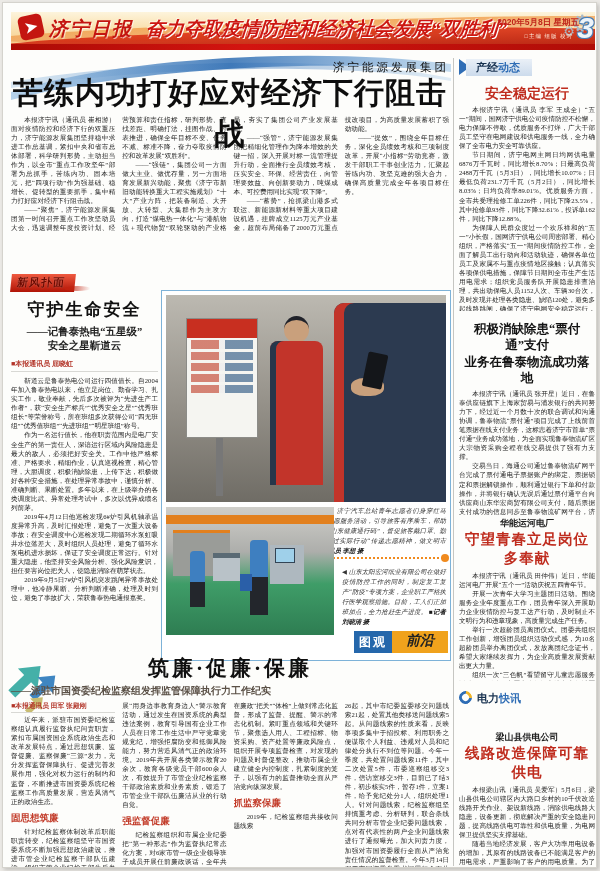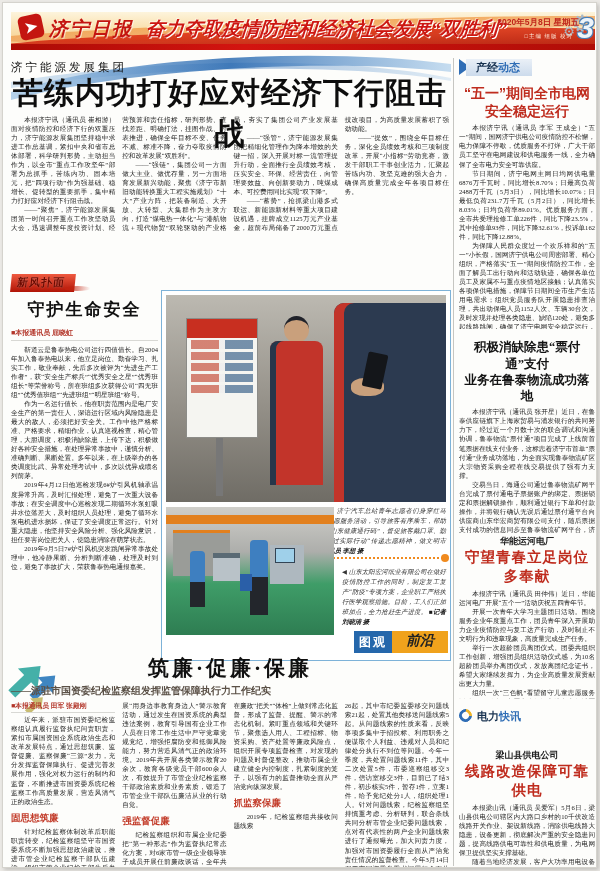--- a/index.html
+++ b/index.html
@@ -28,21 +28,21 @@
     font-family:"Liberation Sans","DejaVu Sans",sans-serif; letter-spacing:1px; }
   .gears { position:absolute; right:2px; top:0px; width:36px; height:32px; color:#a9b9c6; z-index:2; }
   .gears span:nth-child(1){ position:absolute; right:0; top:-2px; font-size:24px; }
   .gears span:nth-child(2){ position:absolute; right:18px; top:12px; font-size:13px; }
   .page-num { position:absolute; right:1px; top:-1px; font-size:30px; font-weight:900; font-style:italic; color:#eef4f9; z-index:4;
     text-shadow:0 0 1px #4a7fb5,1px 1px 0 #4a7fb5,-1px -1px 0 #4a7fb5,1px -1px 0 #4a7fb5,-1px 1px 0 #4a7fb5;
     font-family:"Liberation Sans","DejaVu Sans",sans-serif; }
 
   
   .swoosh { position:absolute; left:8px; top:45px; }
-  .kicker { position:absolute; left:8px; top:57px; width:438px; text-align:left; font-size:11.5px; color:#111; letter-spacing:3px; z-index:2; }
+  .kicker { position:absolute; left:8px; top:57px; width:438px; text-align:right; font-size:11.5px; color:#111; letter-spacing:3px; z-index:2; }
   .headline { position:absolute; left:8px; top:70px; width:438px; text-align:center; font-size:30px; font-weight:900;
     color:#0d0d0d; letter-spacing:1px; font-family:"Liberation Sans","DejaVu Sans",sans-serif; z-index:2; }
   .main-body { position:absolute; left:8px; top:112px; width:438px; height:158px; overflow:hidden;
     column-count:4; column-gap:7px; }
   .small { font-size:6.6px; line-height:1.37; text-align:justify; color:#1c1c1c; }
   p.ind { text-indent:2em; margin:0; }
 
   .vrule { position:absolute; left:450px; top:55px; width:1px; height:808px; background:#c6c6c2; }
 
   
@@ -166,21 +166,20 @@
 
   <div class="vrule"></div>
 
   <div class="rightcol">
     <div class="sec-hdr">
       <span class="sec-arrow"></span>
       <span class="sec-box"><span class="lbl-dark">产经</span><span class="lbl-blue">动态</span></span>
     </div>
 
     <div class="r-title red" style="margin-top:8px;">
-      <div>“五一”期间全市电网</div>
       <div>安全稳定运行</div>
     </div>
     <div class="r-body small" style="height:206px;">
       <p class="ind">本报济宁讯（通讯员 李军 王成全）“五一”期间，国网济宁供电公司疫情防控不松懈，电力保障不停歇，优质服务不打烊，广大干部员工坚守在电网建设和供电服务一线，全力确保了全市电力安全可靠供应。</p>
       <p class="ind">节日期间，济宁电网主网日均网供电量6876万千瓦时，同比增长8.70%；日最高负荷2488万千瓦（5月3日），同比增长10.07%；日最低负荷231.7万千瓦（5月2日），同比增长8.03%；日均负荷率89.01%。优质服务方面，全市共受理抢修工单226件，同比下降23.5%，其中抢修单93件，同比下降32.61%，投诉单162件，同比下降12.88%。</p>
       <p class="ind">为保障人民群众度过一个欢乐祥和的“五一”小长假，国网济宁供电公司周密部署、精心组织，严格落实“五一”期间疫情防控工作，全面了解员工出行动向和活动轨迹，确保各单位员工及家属不与重点疫情地区接触；认真落实各项保供电措施，保障节日期间全市生产生活用电需求；组织党员服务队开展隐患排查治理，共出动保电人员1152人次、车辆30台次，及时发现并处理各类隐患、缺陷120处，避免多起线路跳闸，确保了济宁电网安全稳定运行，为全市经济社会发展和人民群众美好生活提供了坚强电力保障。</p>
     </div>
 
     <div class="r-title black" style="margin-top:10px;">
       <div>积极消缺除患“票付通”支付</div>
@@ -211,20 +210,24 @@
     <div class="r-body small" style="height:136px;">
       <p class="ind">本报梁山讯（通讯员 吴爱军）5月6日，梁山县供电公司辖区内大路口乡村的10千伏改造线路开关作业、架设新线路，消除供电线路大隐患，设备更新，彻底解决严重的安全隐患问题，提高线路供电可靠性和供电质量，为电网保卫提供坚实支撑基础。</p>
       <p class="ind">随着当地经济发展，客户大功率用电设备的增加，其原有的线路设备已不能满足客户的用电需求，严重影响了客户的用电质量。为了提高供电可靠性，全面提升供电服务水平，该公司努力从源头入手，安排技术人员现场勘查，对线路全面改造，为确保对客户生产生活用电影响最小，线路改造工作采取先进班组线路、两条路径线路的施工程序。</p>
 
     </div>
   </div>
 
   <div class="feature">
     <span class="ribbon">新风扑面</span>
     <div class="f-title">守护生命安全</div>
+    <div class="f-sub">
+      <div>——记鲁泰热电“五星级”</div>
+      <div>安全之星靳道云</div>
+    </div>
     <div class="f-byline">■本报通讯员 屈晓虹</div>
     <div class="f-body small">
       <p class="ind">靳道云是鲁泰热电公司运行四值值长。自2004年加入鲁泰热电以来，他立足岗位、勤奋学习、扎实工作，敬业奉献，先后多次被评为“先进生产工作者”，获“安全生产标兵”“优秀安全之星”“优秀班组长”等荣誉称号，所在班组多次获得公司“四无班组”“优秀值班组”“先进班组”“明星班组”称号。</p>
       <p class="ind">作为一名运行值长，他在职责范围内是电厂安全生产的第一责任人，深谙运行区域内风险隐患是最大的敌人，必须把好安全关。工作中他严格标准、严格要求，精细作业，认真巡视检查，精心管理，大胆调度，积极消缺除患，上传下达，积极做好各种安全措施，在处理异常事故中，谨慎分析、准确判断、果断处置。多年以来，在上级举办的各类调度比武、异常处理考试中，多次以优异成绩名列前茅。</p>
       <p class="ind">2019年4月12日他巡检发现6#炉引风机轴承温度异常升高，及时汇报处理，避免了一次重大设备事故；在安全调度中心巡检发现二期循环水泵虹吸井水位落差大，及时组织人员处理，避免了循环水泵电机进水损坏，保证了安全调度正常运行。针对重大隐患，他坚持安全风险分析、强化风险意识，担任要害岗位把关人，使隐患消除在萌芽状态。</p>
       <p class="ind">2019年9月5日7#炉引风机突发跳闸异常事故处理中，他冷静果断、分析判断准确，处理及时到位，避免了事故扩大，荣获鲁泰热电通报嘉奖。</p>
     </div>
   </div>
 
   <svg class="arrows" width="58" height="70" viewBox="0 0 58 70">

